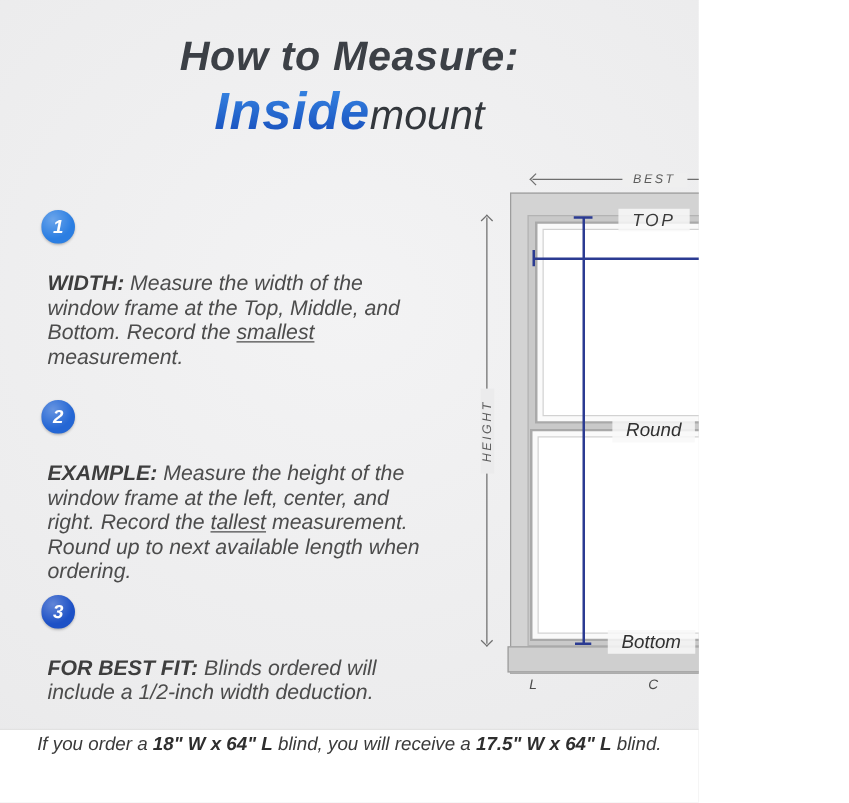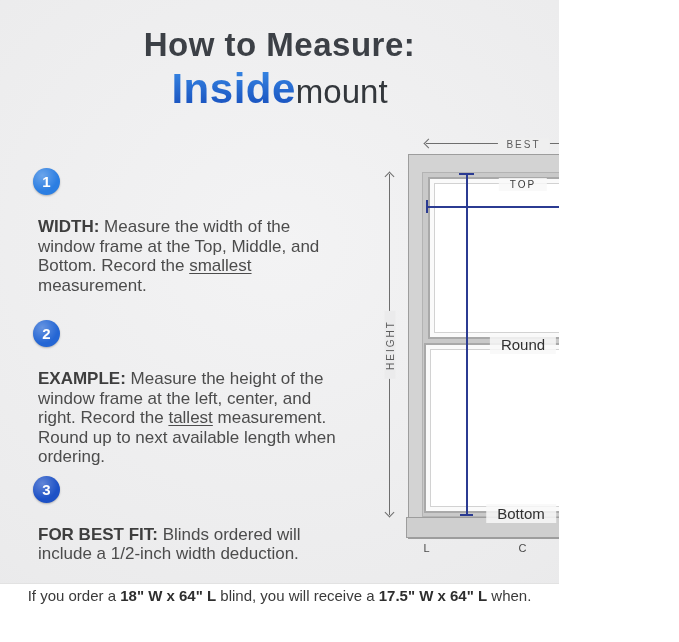--- a/index.html
+++ b/index.html
@@ -4,21 +4,21 @@
 <style>
   :root{
     --page-bg:#ededed; --title-dark:#3c4046; --inside-top:#3b8de8; --inside-bottom:#1348b8;
     --step1:#2b7ee2; --step2:#2466d4; --step3:#1d51c6; --body-text:#4c4c4c;
     --measure-blue:#2b3b92; --example-navy:#16248f; --frame-fill:#d3d3d3; --frame-border:#9d9d9d;
     --jamb-fill:#c9c9c9; --sash-border:#a9a9a9; --arrow-gray:#6e6e6e; --label-dark:#3a3a3a;
   }
   *{box-sizing:border-box; margin:0; padding:0;}
   body{background:#fff; font-family:"Liberation Sans","DejaVu Sans",sans-serif;}
   .page{position:relative; width:559px; height:642px; overflow:hidden;
-        background:radial-gradient(120% 95% at 50% 38%, #f3f3f4 0%, #ebebec 65%, #e4e4e6 100%);}
+        background:radial-gradient(120% 95% at 50% 38%, #f3f3f4 0%, #ebebec 65%, #e4e4e6 100%);font-style:italic;}
 
   
   .title{position:absolute; top:26px; left:0; right:0; text-align:center;}
   .title-line1{font-size:33px; font-weight:600; color:var(--title-dark); letter-spacing:.5px;}
   .title-line2{margin-top:1px; display:flex; justify-content:center; align-items:baseline; gap:0;}
   .title-accent{font-size:42px; font-weight:700; letter-spacing:.5px;
       background:linear-gradient(180deg, var(--inside-top), var(--inside-bottom));
       -webkit-background-clip:text; background-clip:text; color:transparent;}
   .title-rest{font-size:33px; font-weight:500; color:#33373c;}
 
@@ -70,21 +70,21 @@
   .chev-right{right:1px; top:2px; transform:rotate(225deg);}
   .chev-up{left:2px; top:1px; border-bottom:none; border-top:1px solid var(--arrow-gray); transform:rotate(45deg);}
   .chev-down{left:2px; bottom:1px; border-bottom:none; border-top:1px solid var(--arrow-gray); transform:rotate(225deg);}
   .dim-label{position:absolute; font-size:10px; letter-spacing:2px; color:#5c5c5c; white-space:nowrap;}
   .width-label{left:50%; top:6px; transform:translate(-50%,-50%); background:#efefef; padding:0 9px;}
   .height-label{left:6px; top:50%; transform:translate(-50%,-50%) rotate(-90deg); background:#ebebec; padding:0 9px;}
 
   
   .pos-label{position:absolute; z-index:7; background:rgba(248,248,248,.85); color:#303030;
       white-space:nowrap; transform:translateX(-50%); padding:1px 11px;}
-  .pos-top{left:143px; top:43px; font-size:10px; letter-spacing:2px; color:var(--label-dark);}
+  .pos-top{left:143px; top:32px; font-size:14px; letter-spacing:2px; color:var(--label-dark);}
   .pos-middle{left:143px; top:200px; font-size:15px;}
   .pos-bottom{left:141px; top:369px; font-size:15px;}
 
   
   .marker{position:absolute; top:407px; transform:translateX(-50%);
       font-size:11px; letter-spacing:1px; color:#4a4a4a;}
   .marker-l{left:47px;} .marker-c{left:143px;} .marker-r{left:228px;}
 
   
   .example-band{position:absolute; left:0; right:0; top:584px; bottom:0; background:#ffffff;
@@ -157,16 +157,16 @@
     <span class="pos-label pos-top">TOP</span>
     <span class="pos-label pos-middle">Round</span>
     <span class="pos-label pos-bottom">Bottom</span>
 
     <span class="marker marker-l">L</span>
     <span class="marker marker-c">C</span>
     <span class="marker marker-r">R</span>
   </div>
 
   <div class="example-band">
-    <p class="example-text"><span>If you order a </span><span class="b">18" W x 64" L</span><span> blind, you will receive a </span><span class="b">17.5" W x 64" L</span><span> when.</span></p>
+    <p class="example-text"><span>If you order a </span><span class="b">18" W x 64" L</span><span> blind, you will receive a </span><span class="b">17.5" W x 64" L</span><span> blind.</span></p>
   </div>
 
 </div>
 
 </body></html>

